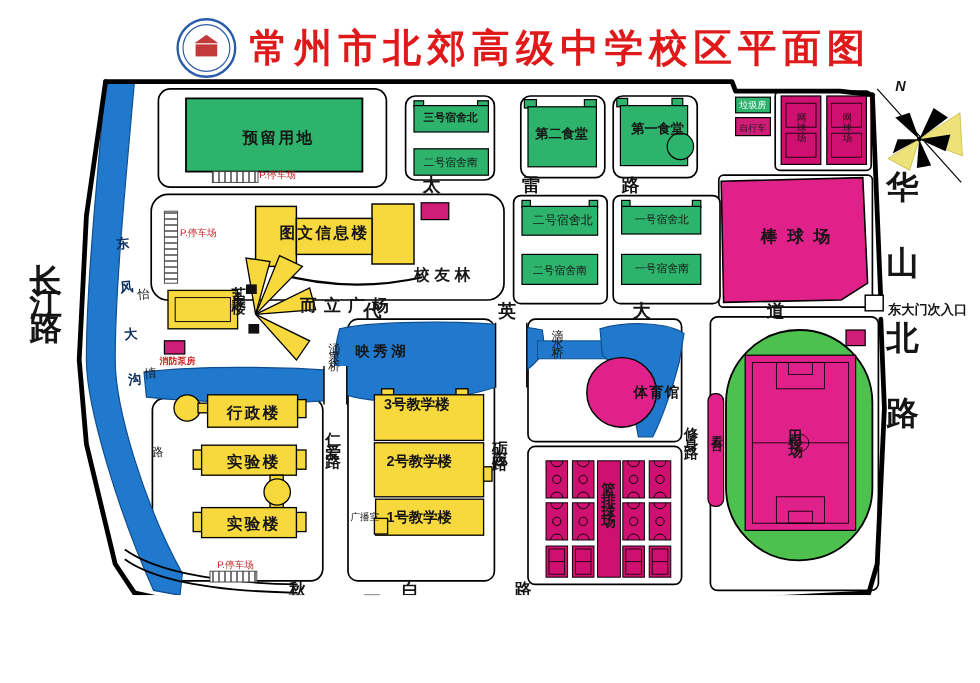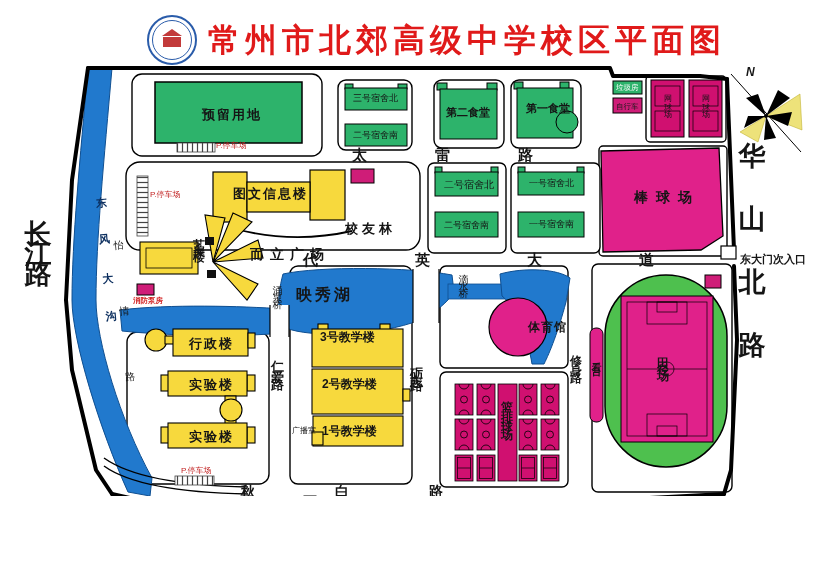--- a/index.html
+++ b/index.html
@@ -245,36 +245,36 @@
 <div class="lbl" style="left:352px;top:147px;font-size:15px;letter-spacing:68px;">太雷路</div>
 <div class="lbl" style="left:241px;top:484px;font-size:14px;letter-spacing:80px;">秋白路</div>
 <div class="lbl v" style="left:271px;top:350px;font-size:13px;letter-spacing:9px;">仁爱路</div>
 <div class="lbl v" style="left:410px;top:357px;font-size:13px;letter-spacing:6px;">砺志路</div>
 <div class="lbl v" style="left:570px;top:346px;font-size:12px;letter-spacing:8px;">修身路</div>
 <div class="lbl v" style="left:112px;top:232px;font-size:10px;letter-spacing:66px;font-weight:normal;transform:rotate(-5deg);transform-origin:top left;">怡情路</div>
 <div class="lbl v" style="left:94px;top:188px;font-size:11px;letter-spacing:38px;color:#0b2e5e;transform:rotate(-5deg);transform-origin:top left;">东风大沟</div>
 
 <div class="lbl v" style="left:272px;top:277px;font-size:10px;letter-spacing:7px;font-weight:normal;">涌泉桥</div>
 <div class="lbl v" style="left:458px;top:266px;font-size:10px;letter-spacing:7px;font-weight:normal;">滴水桥</div>
-<div class="lbl" style="left:296px;top:287px;font-size:16px;letter-spacing:3px;">映秀湖</div>
+<div class="lbl" style="left:296px;top:287px;font-size:12px;letter-spacing:3px;">映秀湖</div>
 
 <div class="lbl" style="left:250px;top:247px;font-size:14px;letter-spacing:6px;">而立广场</div>
 <div class="lbl" style="left:345px;top:222px;font-size:13px;letter-spacing:4px;">校友林</div>
 <div class="lbl" style="left:202px;top:108px;font-size:13px;letter-spacing:2px;">预留用地</div>
 
 <div class="lbl" style="left:233px;top:187px;font-size:13px;letter-spacing:2px;">图文信息楼</div>
 <div class="lbl v" style="left:193px;top:228px;font-size:12px;letter-spacing:6px;">艺美楼</div>
 <div class="lbl" style="left:189px;top:337px;font-size:13px;letter-spacing:2px;">行政楼</div>
 <div class="lbl" style="left:189px;top:378px;font-size:13px;letter-spacing:2px;">实验楼</div>
 <div class="lbl" style="left:189px;top:430px;font-size:13px;letter-spacing:2px;">实验楼</div>
 <div class="lbl" style="left:320px;top:331px;font-size:12px;">3号教学楼</div>
 <div class="lbl" style="left:322px;top:378px;font-size:12px;">2号教学楼</div>
 <div class="lbl" style="left:322px;top:425px;font-size:12px;">1号教学楼</div>
 
-<div class="lbl" style="left:353px;top:94px;font-size:9px;font-weight:normal;">三号宿舍北</div>
+<div class="lbl" style="left:353px;top:94px;font-size:9px;font-weight:bold;">三号宿舍北</div>
 <div class="lbl" style="left:353px;top:131px;font-size:9px;font-weight:normal;">二号宿舍南</div>
 <div class="lbl" style="left:446px;top:107px;font-size:11px;">第二食堂</div>
 <div class="lbl" style="left:526px;top:103px;font-size:11px;">第一食堂</div>
 <div class="lbl" style="left:444px;top:180px;font-size:10px;font-weight:normal;">二号宿舍北</div>
 <div class="lbl" style="left:444px;top:221px;font-size:9px;font-weight:normal;">二号宿舍南</div>
 <div class="lbl" style="left:529px;top:179px;font-size:9px;font-weight:normal;">一号宿舍北</div>
 <div class="lbl" style="left:529px;top:220px;font-size:9px;font-weight:normal;text-align:right;">一号宿舍南</div>
 
 <div class="lbl" style="left:634px;top:190px;font-size:14px;letter-spacing:8px;">棒球场</div>
 <div class="lbl v" style="left:663px;top:88px;font-size:8px;font-weight:normal;letter-spacing:8px;">网球场</div>

